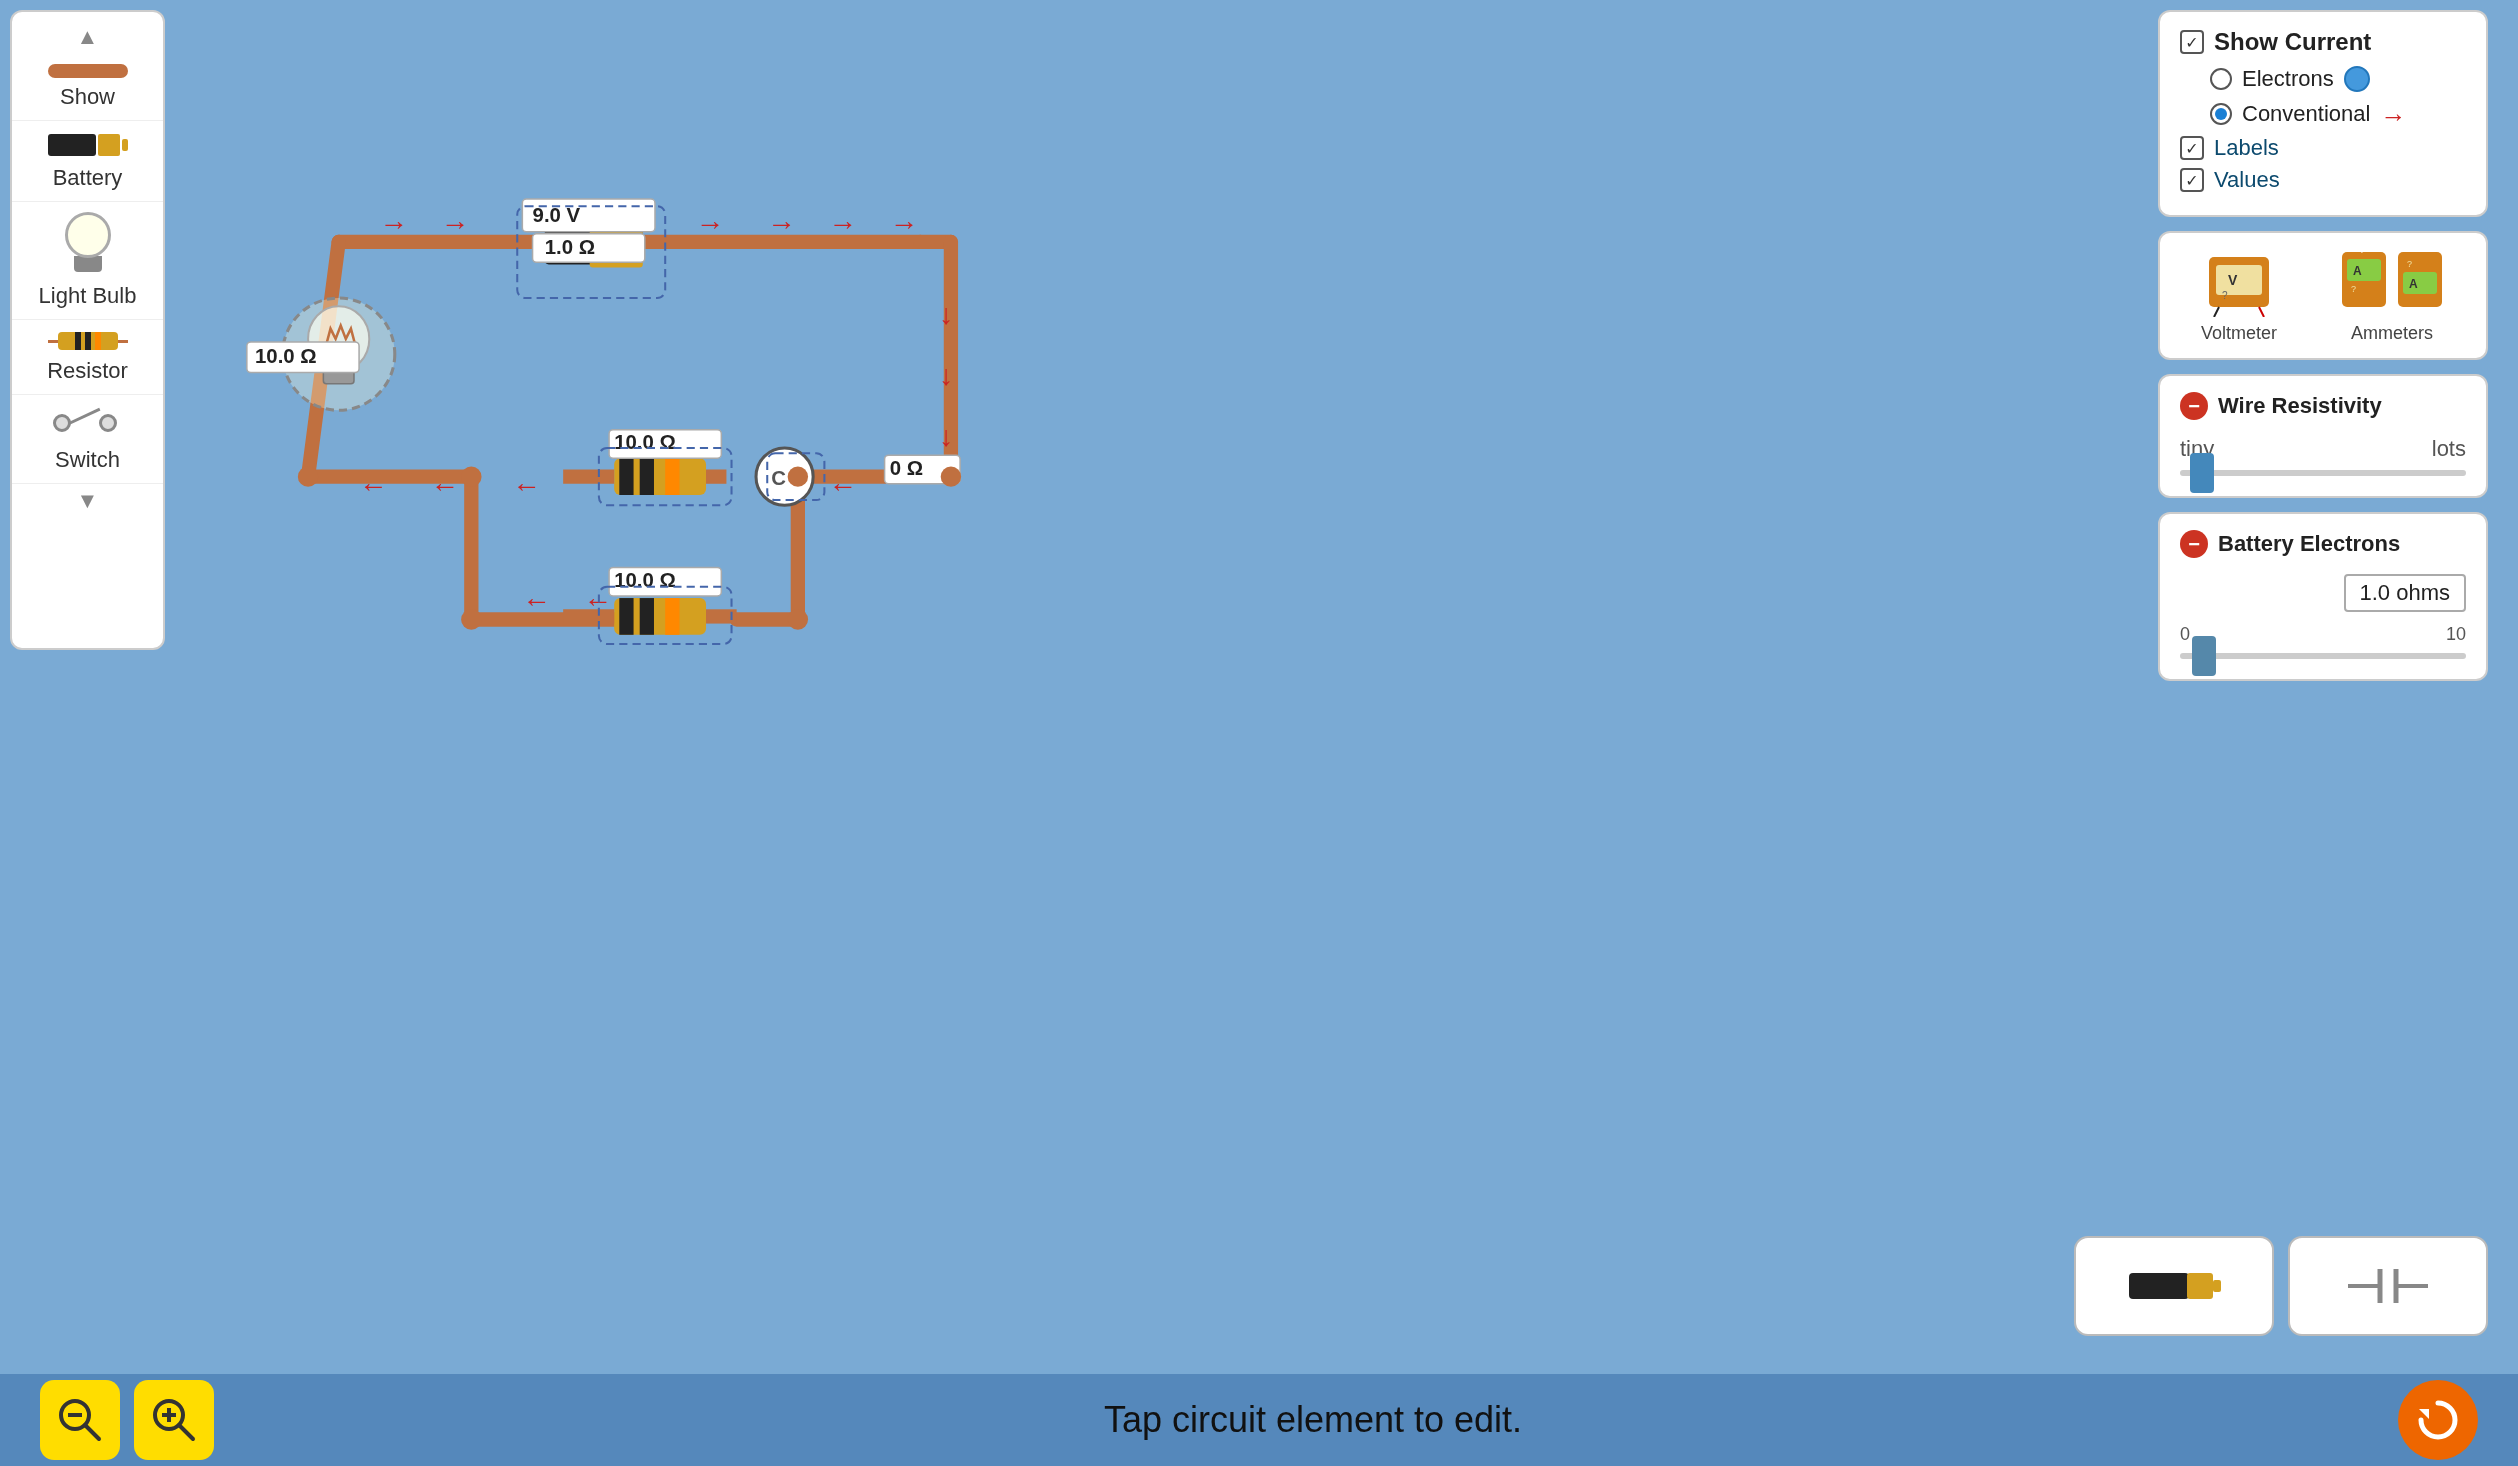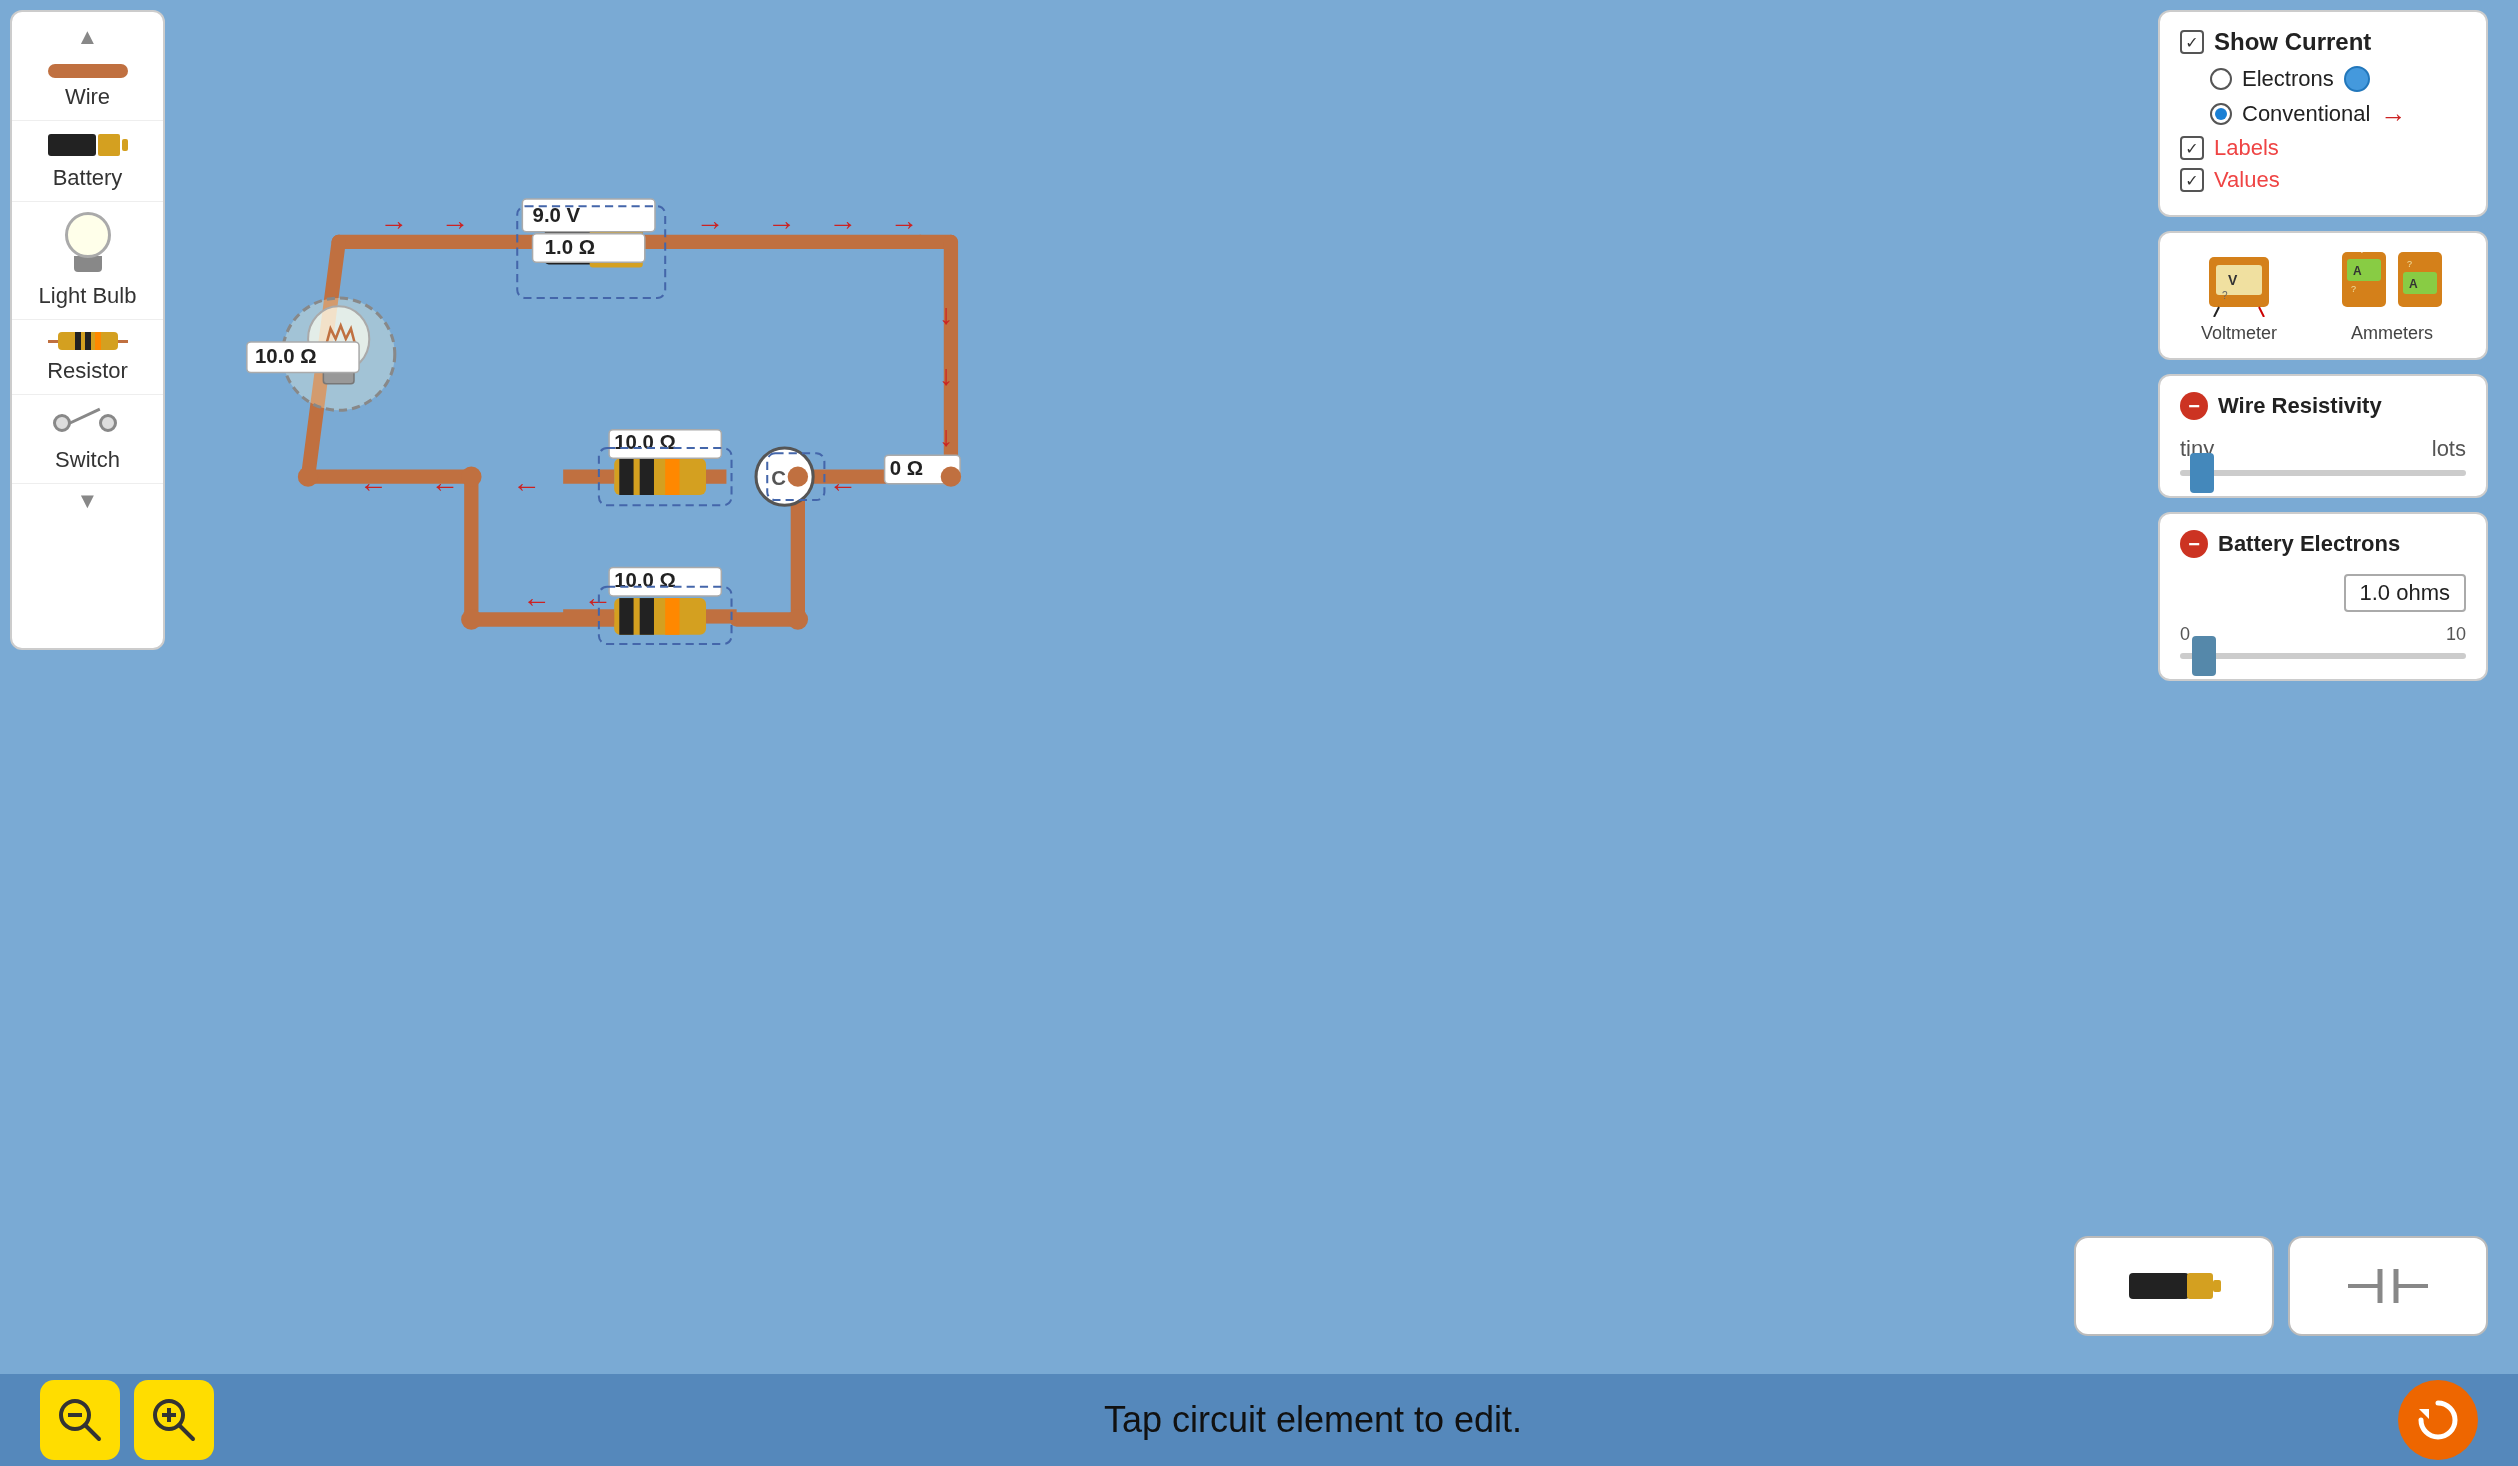--- a/index.html
+++ b/index.html
@@ -202,21 +202,21 @@
       border: 2px solid #2277bb;
     }
     .current-indicator-arrow {
       font-size: 26px;
       color: #cc2222;
       font-weight: bold;
     }
     .label-row {
       display: flex; align-items: center; gap: 10px; margin: 6px 0;
     }
-    .label-text { font-size: 22px; color: #ef4444; text-align: center; }
+    .label-text { font-size: 22px; color: #0c4a6e; text-align: center; }
 
     
     .instruments-panel {
       display: flex;
       align-items: center;
       justify-content: space-around;
       padding: 14px 10px;
     }
     .instrument {
       display: flex;
@@ -350,21 +350,21 @@
     }
   </style>
 </head>
 <body>
 
 <div id="sidebar">
   <div class="sidebar-arrow">▲</div>
 
   <div class="sidebar-item">
     <div class="wire-icon"></div>
-    <span class="sidebar-label">Wire</span>
+    <span class="sidebar-label">Show</span>
   </div>
 
   <div class="sidebar-item">
     <div class="battery-icon">
       <div class="battery-black"></div>
       <div class="battery-gold"></div>
       <div class="battery-nub"></div>
     </div>
     <span class="sidebar-label">Battery</span>
   </div>

